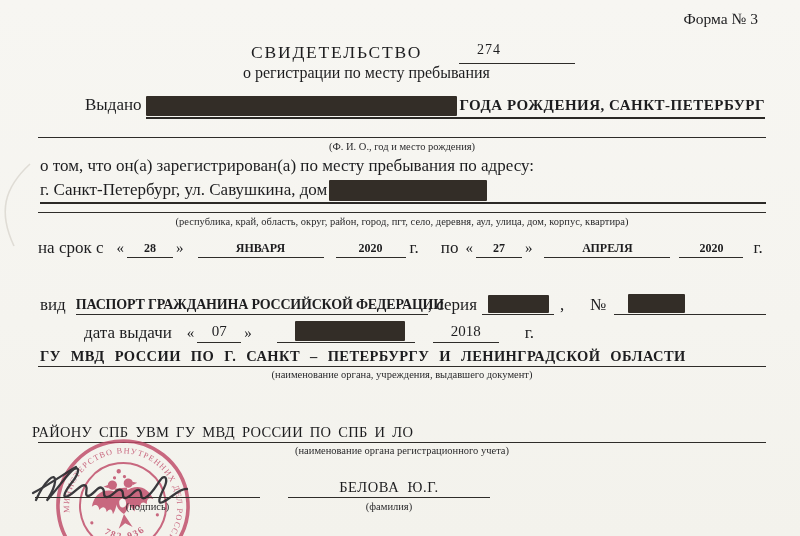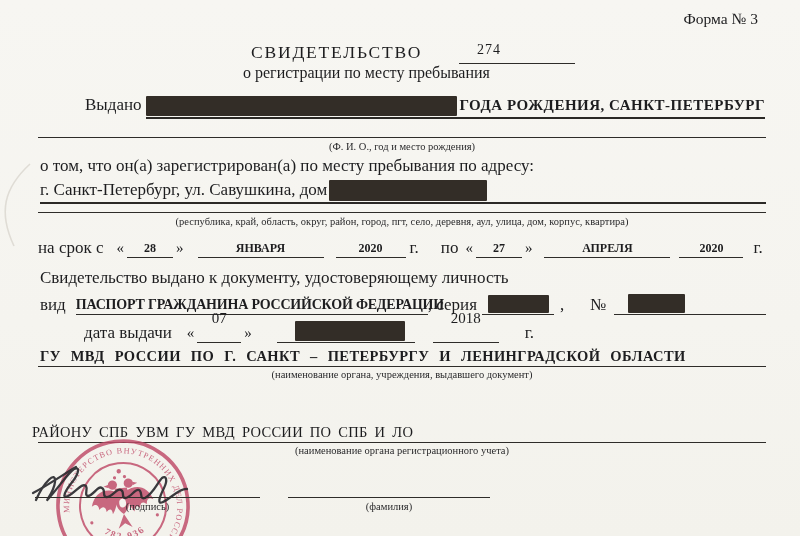--- a/index.html
+++ b/index.html
@@ -35,21 +35,21 @@
   .pcell{border-bottom:1.6px solid #2e2c29;text-align:center;font-weight:bold;font-size:12px;padding-bottom:1px;}
   .q{font-size:15px;padding:0 3px;}
 
   .passport-cell{width:352px;margin-left:10px;border-bottom:1.6px solid #2e2c29;text-align:center;}
   .passport-cell span{font-size:14px;font-weight:bold;letter-spacing:-0.2px;}
   .series-cell{width:72px;margin-left:5px;border-bottom:1.6px solid #2e2c29;display:flex;justify-content:center;}
   .series-cell .redact{width:61px;height:18px;margin-bottom:1px;}
   .number-cell{flex:1;margin-left:8px;border-bottom:1.6px solid #2e2c29;display:flex;}
   .number-cell .redact{width:57px;height:19px;margin-left:14px;margin-bottom:1px;}
 
-  .datecell{border-bottom:1.6px solid #2e2c29;text-align:center;font-size:15px;padding-bottom:14px;}
+  .datecell{border-bottom:1.6px solid #2e2c29;text-align:center;font-size:15px;padding-bottom:1px;}
   .month-redact{width:138px;margin-left:22px;border-bottom:1.6px solid #2e2c29;display:flex;}
   .month-redact .redact{width:110px;height:20px;margin-left:18px;margin-bottom:1px;}
 
   .orgfill{font-size:14.5px;font-weight:bold;letter-spacing:.4px;word-spacing:6px;white-space:nowrap;}
   .org1{flex:1;margin-left:8px;border-bottom:1.6px solid #2e2c29;padding-left:6px;white-space:nowrap;}
   .org1 span,.org2{font-size:14.5px;letter-spacing:.3px;word-spacing:3px;white-space:nowrap;}
 
   .surname{font-size:14.5px;letter-spacing:.6px;word-spacing:4px;text-align:center;}
 
   .sigline{border-top:1.6px solid #2e2c29;}
@@ -98,21 +98,20 @@
     <span style="margin-left:4px;">г.</span>
     <span style="margin-left:22px;">по</span>
     <span class="q" style="margin-left:4px;">«</span>
     <span class="pcell" style="width:46px;">27</span>
     <span class="q">»</span>
     <span class="pcell" style="width:126px;margin-left:9px;">АПРЕЛЯ</span>
     <span class="pcell" style="width:64px;margin-left:9px;">2020</span>
     <span style="margin-left:10px;">г.</span>
   </div>
 
-  <div class="abs t17" style="left:40px;top:267px;">Свидетельство выдано к документу, удостоверяющему личность</div>
 
   <div class="abs row t17" style="left:40px;top:292px;width:726px;height:23px;">
     <span>вид</span>
     <span class="passport-cell">
       <span>ПАСПОРТ ГРАЖДАНИНА РОССИЙСКОЙ ФЕДЕРАЦИИ</span>
     </span>
     <span>, серия</span>
     <span class="series-cell">
       <span class="redact"></span>
     </span>
@@ -179,16 +178,17 @@
   <svg class="abs" style="left:30px;top:460px;" width="230" height="50" viewBox="0 0 230 50">
     <g fill="none" stroke="#2d2d31" stroke-width="2.3" stroke-linecap="round" opacity=".93">
       <path d="M6,40 C14,22 26,10 25,22 C24,32 13,45 19,38 C29,27 38,13 44,9 C50,6 49,13 43,21 C35,31 31,39 38,36 C46,32 52,22 56,26 C58,29 54,36 58,36 C64,35 68,25 72,28 C76,30 72,36 76,37 C82,38 87,27 91,30 C95,32 91,38 95,38 C101,38 105,28 109,30 C113,32 109,40 115,38 C123,34 128,22 132,18 C136,15 138,20 134,28 C129,38 127,45 133,42 C141,38 150,28 157,29"></path>
       <path d="M3,33 C20,24 34,14 46,7"></path>
     </g>
   </svg>
 
   <div class="abs sigline" style="left:35px;top:497px;width:225px;"></div>
   <div class="abs caption" style="left:35px;top:501px;width:225px;">(подпись)</div>
 
+  <div class="abs surname" style="left:288px;top:479px;width:202px;">БЕЛОВА Ю.Г.</div>
   <div class="abs sigline" style="left:288px;top:497px;width:202px;"></div>
   <div class="abs caption" style="left:288px;top:501px;width:202px;">(фамилия)</div>
 
 </div>
 
 </body></html>

